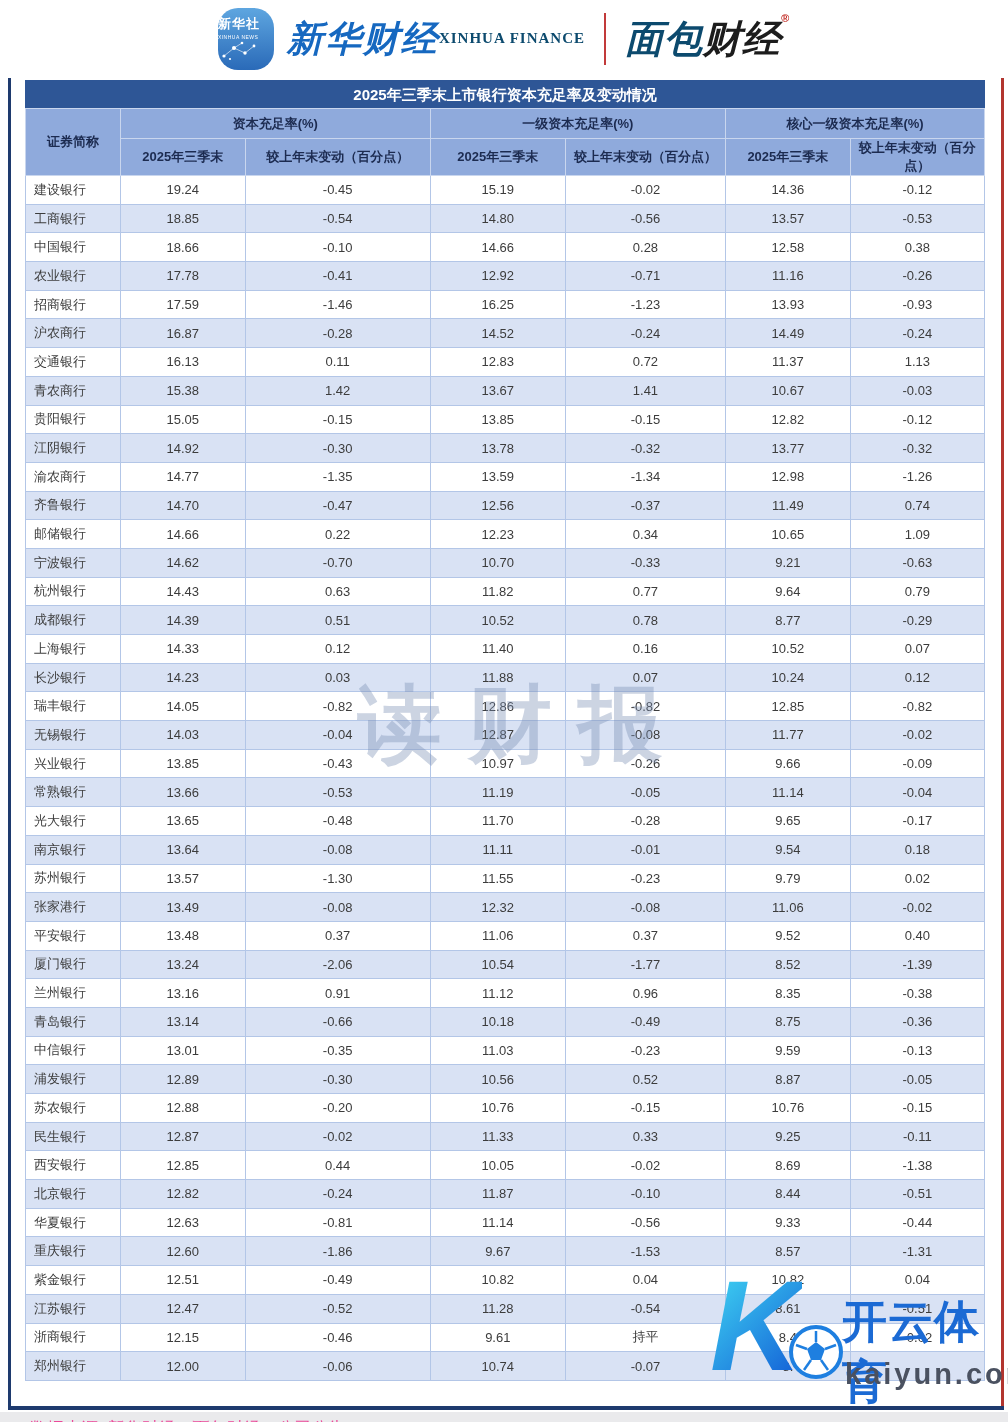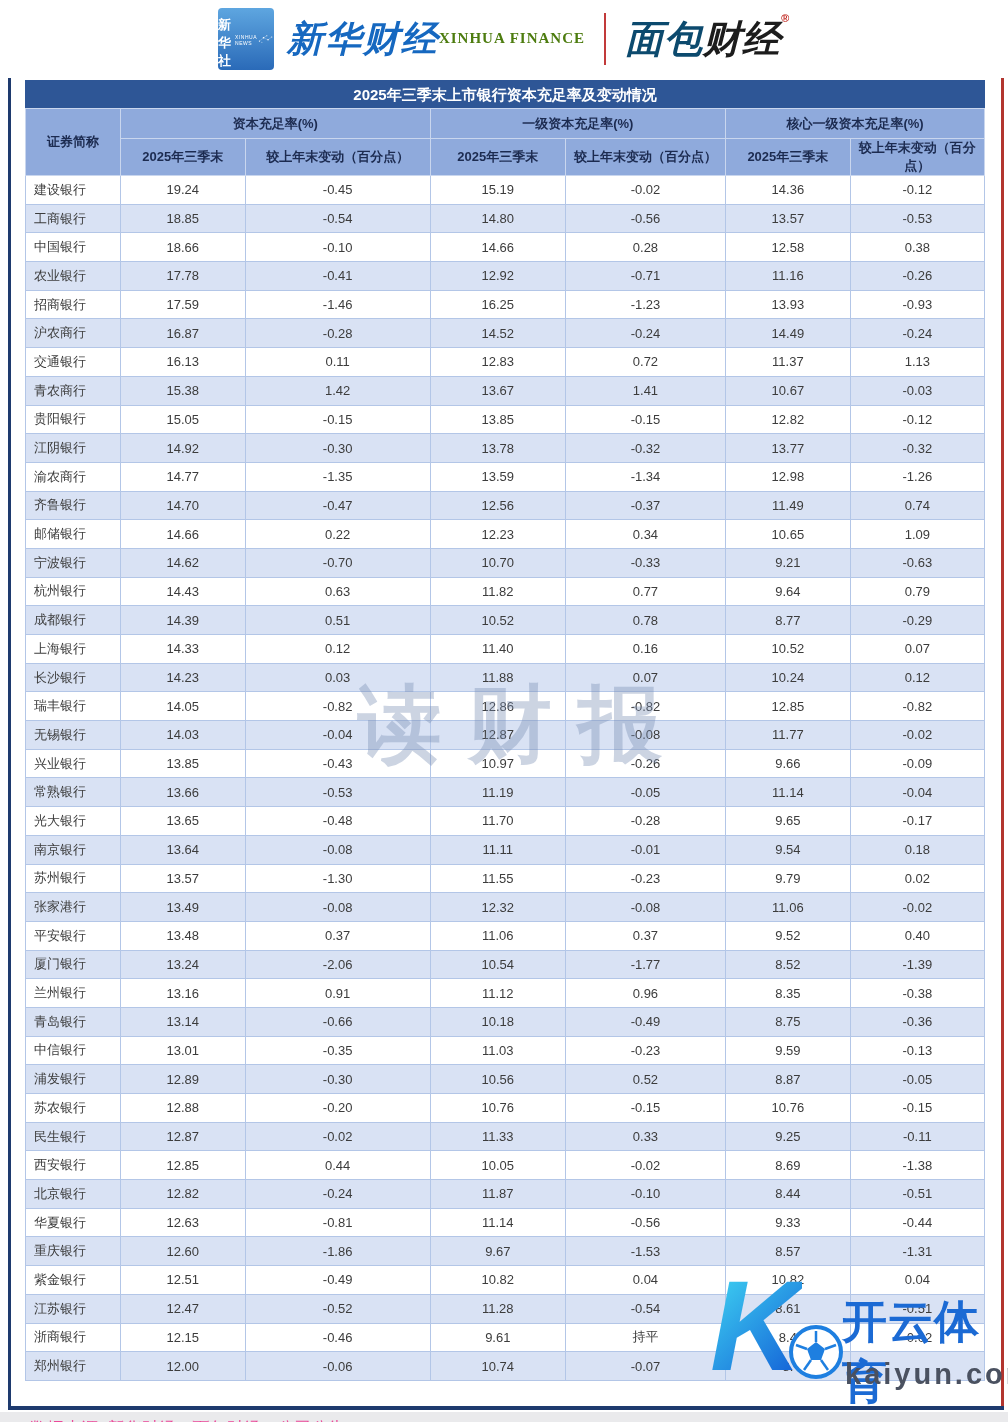--- a/index.html
+++ b/index.html
@@ -2,27 +2,27 @@
 <html><head>
 <meta charset="utf-8">
 <style>
   html,body{margin:0;padding:0;background:#fff;}
   body{font-family:"Liberation Sans",sans-serif;}
   #stage{position:relative;width:1008px;height:1422px;background:#fff;overflow:hidden;}
 
   
   .logo-band{position:absolute;top:0;left:0;width:1008px;height:78px;display:flex;
              justify-content:center;align-items:center;gap:13px;z-index:2;background:#fff;}
-  .xh-icon{width:56px;height:62px;border-radius:4px;background:linear-gradient(180deg,#5ea6e0,#2a6ab8);
-           color:#fff;display:flex;flex-direction:row;align-items:center;justify-content:flex-start;}
+  .xh-icon{width:56px;height:62px;border-radius:20px;background:linear-gradient(180deg,#5ea6e0,#2a6ab8);
+           color:#fff;display:flex;flex-direction:column;justify-content:flex-start;}
   .xh-icon .l1{font-size:13px;font-weight:bold;letter-spacing:1px;margin-top:7px;}
   .xh-icon .l2{font-size:5px;letter-spacing:.5px;margin-top:1px;}
   .xhf{display:flex;flex-direction:row;align-items:center;line-height:1.05;}
   .xhf .cn{font-size:36px;font-weight:900;font-style:italic;color:#1668c0;letter-spacing:2px;}
-  .xhf .en{font-size:15px;font-weight:bold;color:#4d7c0f;font-family:"Liberation Serif",serif;letter-spacing:1px;}
+  .xhf .en{font-size:15px;font-weight:bold;color:#0c4a6e;font-family:"Liberation Serif",serif;letter-spacing:1px;}
   .logo-divider{width:2px;height:52px;background:#c23a3a;margin:0 6px;}
   .mb{font-size:38px;font-weight:900;font-style:italic;letter-spacing:1px;position:relative;}
   .mb .red{color:#0c4a6e;}
   .mb .blk{color:#1c1c1c;}
   .mb sup{font-size:11px;color:#c0261f;position:relative;top:-16px;}
 
   
   .frame{position:absolute;z-index:1;}
   .f-navy{background:#1e3a6e;}
   .f-red{background:#b2352f;}

